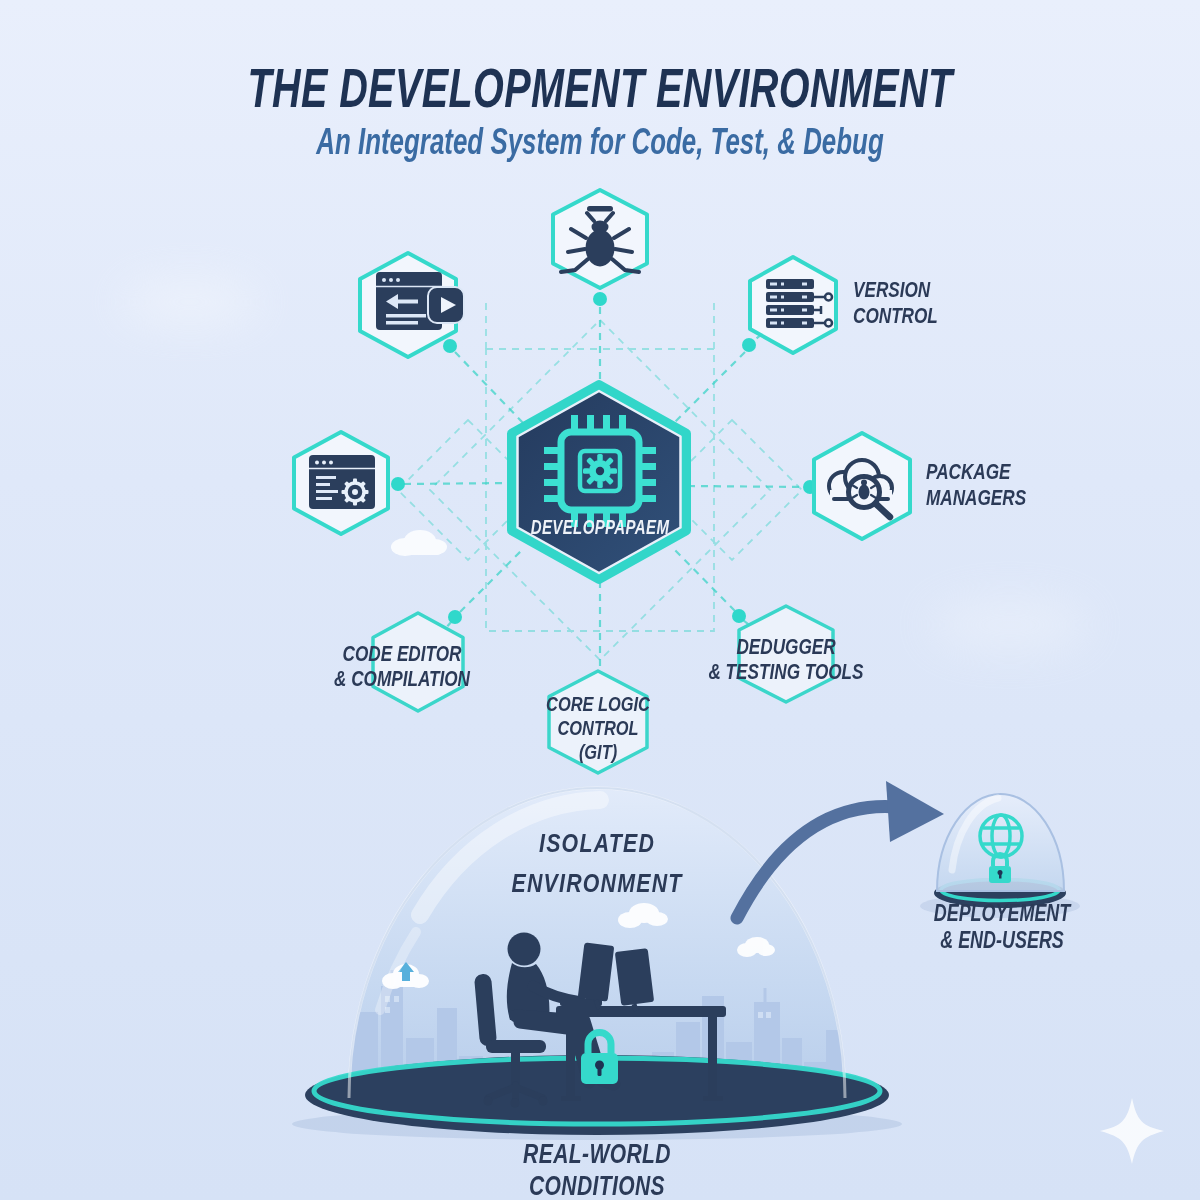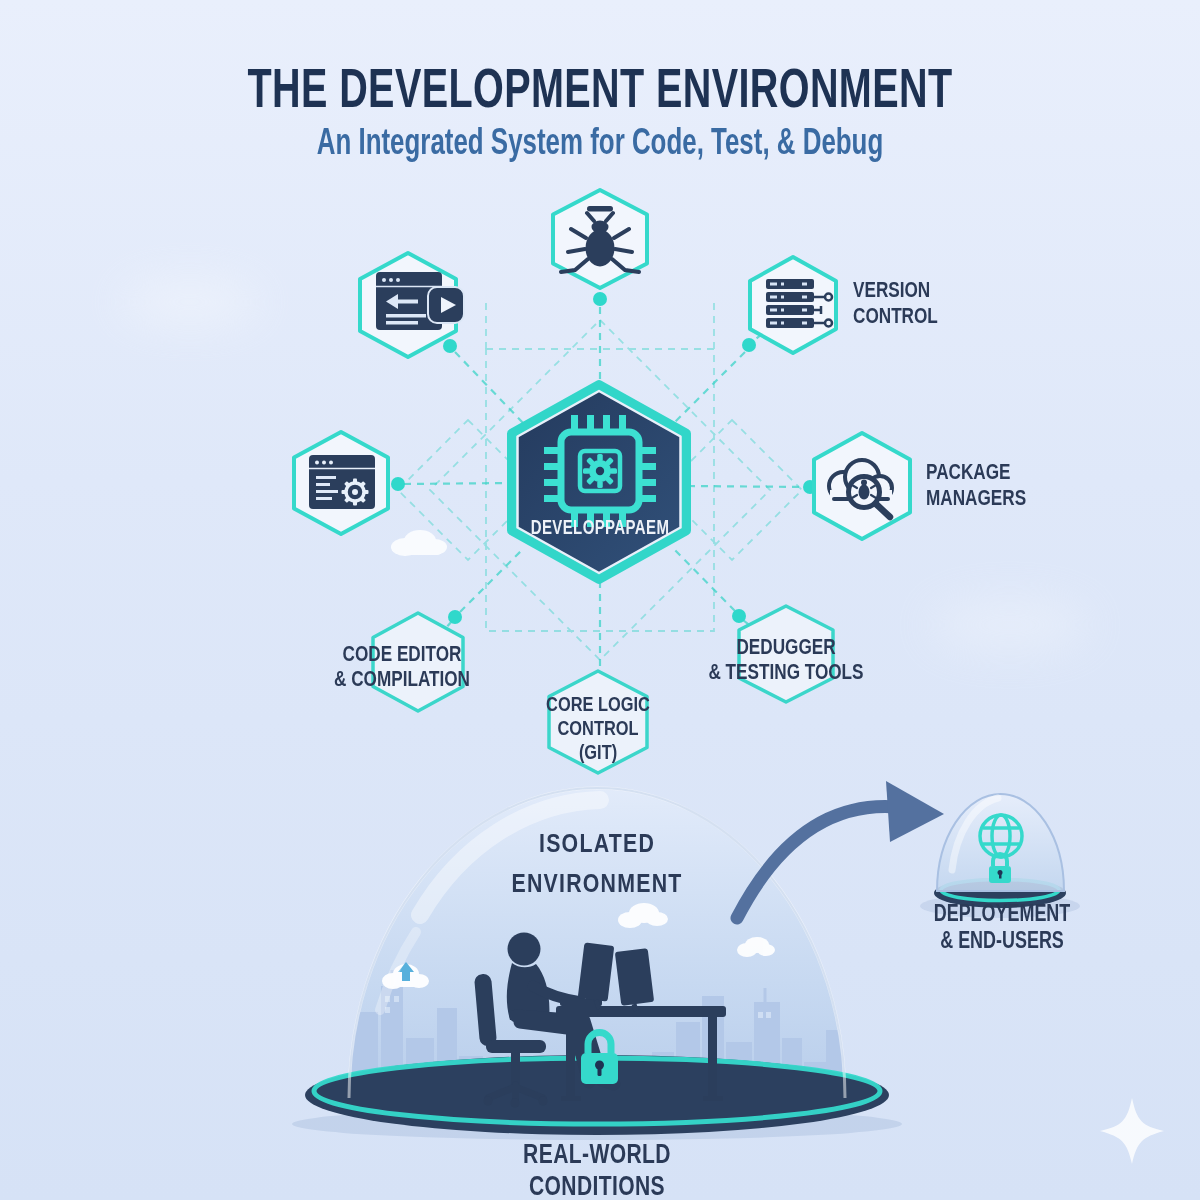--- a/index.html
+++ b/index.html
@@ -1,19 +1,20 @@
 <!DOCTYPE html>
 <html><head>
 <meta charset="utf-8">
 <style>
   html,body{margin:0;padding:0;background:#cfdcf2;}
   .stage{
     position:relative;width:1200px;height:1200px;overflow:hidden;
     background:linear-gradient(180deg,#e9effc 0%,#dfe8f9 40%,#d6e2f6 100%);
     font-family:"Liberation Sans",sans-serif;
+    font-style:italic;
   }
   .cloud-blob{position:absolute;background:#ffffff;border-radius:50%;filter:blur(22px);}
   svg.art{position:absolute;left:0;top:0;z-index:1;}
   .label{position:absolute;z-index:2;font-weight:bold;color:#2b3a57;text-align:center;line-height:1.18;}
   .cond{transform:scaleX(0.78);}
   .cond-left{transform:scaleX(0.78);transform-origin:left center;text-align:left;}
   .title{left:0;top:56px;width:1200px;font-size:55px;letter-spacing:0.5px;color:#1e3253;transform:scaleX(0.72);}
   .subtitle{left:0;top:120px;width:1200px;font-size:37px;color:#3a6ba3;transform:scaleX(0.70);}
   .center-label{left:505px;top:516px;width:190px;font-size:20px;color:#eef2f8;letter-spacing:0.5px;transform:scaleX(0.75);}
   .lbl-version{left:853px;top:277px;width:160px;font-size:22px;line-height:26px;}

